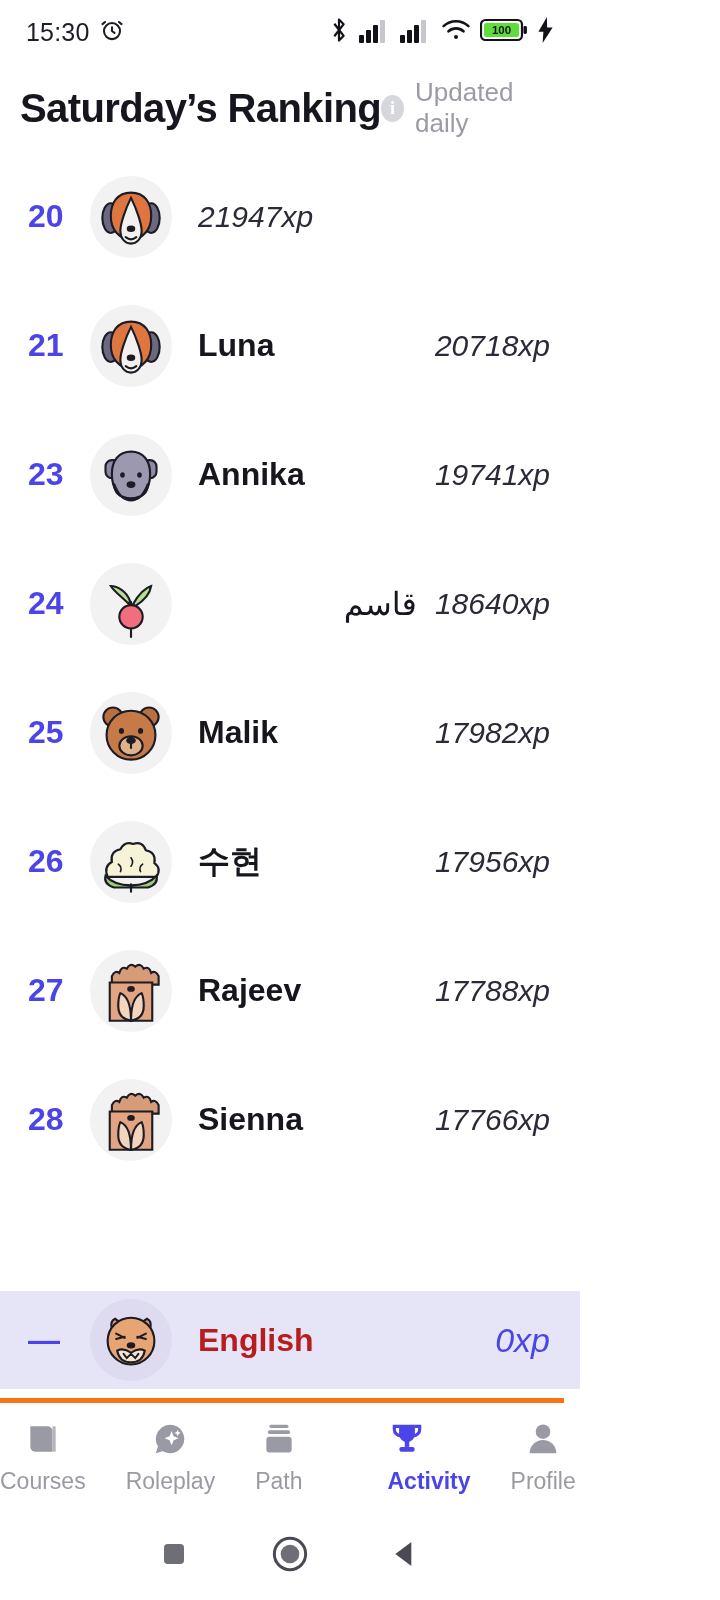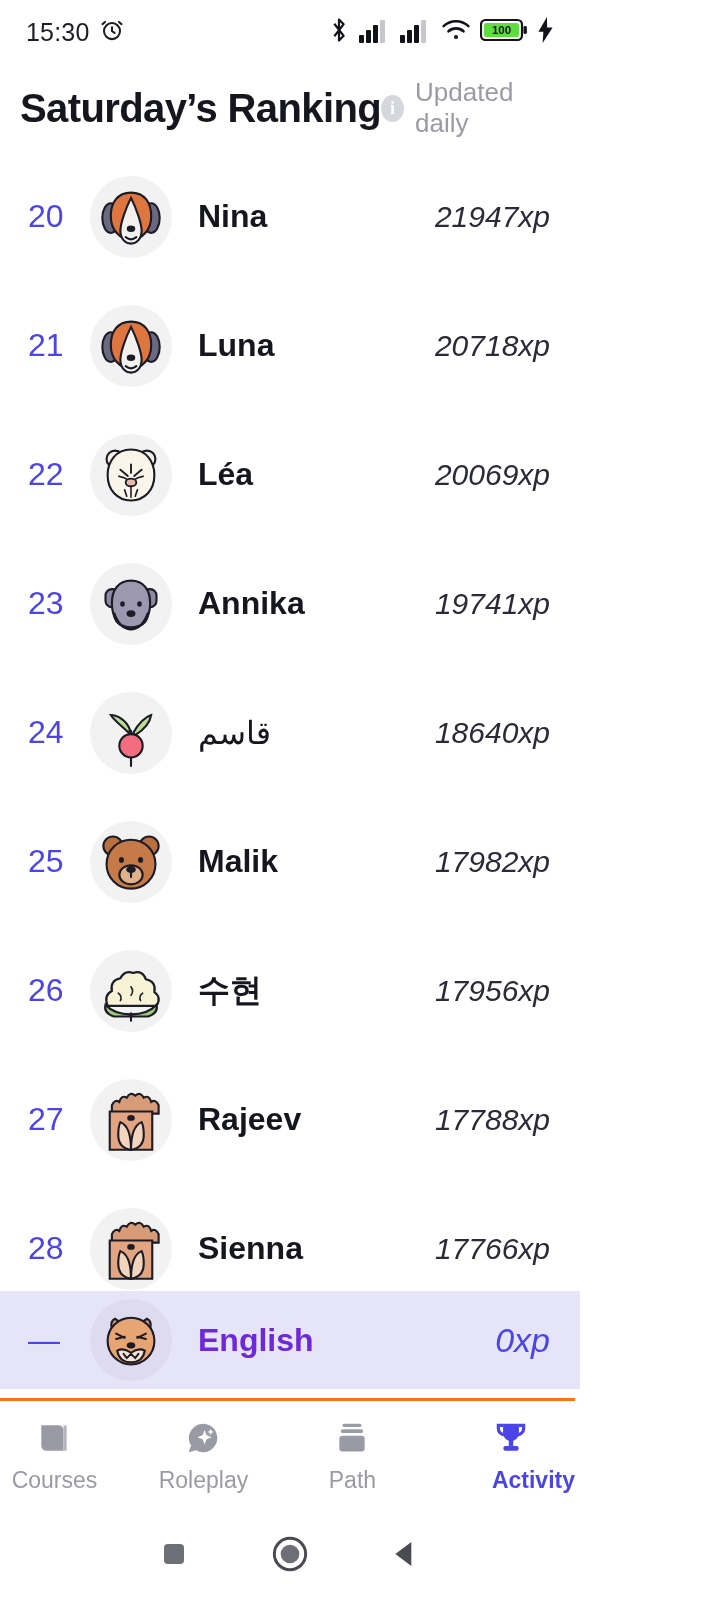--- a/index.html
+++ b/index.html
@@ -44,55 +44,55 @@
   .list {
     position:absolute; top:152px; left:0; right:0; bottom:308px;
     overflow:hidden;
   }
   .row {
     height:129px; display:flex; align-items:center;
     padding:0 30px 0 28px;
   }
   .rank {
     width:62px; flex:0 0 62px;
-    font-size:32px; font-weight:normal; color:#4b44e8;
+    font-size:32px; font-weight:bold; color:#4b44e8;
   }
   .avatar-wrap {
     width:82px; height:82px; flex:0 0 82px;
     border-radius:50%; background:#f2f2f3;
     display:flex; align-items:center; justify-content:center;
     overflow:hidden; margin-right:26px;
   }
   .avatar-wrap svg { width:68px; height:68px; display:block; }
   .uname {
     flex:1 1 auto; font-size:32px; font-weight:bold;
     color:#16161f; white-space:nowrap; overflow:hidden;
   }
-  .uname.rtl { direction:rtl; text-align:left; padding-right:18px; font-weight:normal; }
+  .uname.rtl { direction:rtl; text-align:right; padding-right:18px; font-weight:normal; }
   .xp {
     flex:0 0 auto; font-size:30px; color:#2a2a38;
     text-align:right; white-space:nowrap;font-style:italic;
   }
 
   
   .self-row {
     position:absolute; left:0; right:0; top:1291px; height:98px;
     background:#e6e4f7; display:flex; align-items:center;
     padding:0 30px 0 28px; z-index:5;
   }
   .self-row .rank { color:#4b44e8; font-size:32px; }
   .self-row .avatar-wrap { background:#dedbf0; }
-  .self-row .uname { color:#6d28d9; }
+  .self-row .uname { color:#b91c1c; }
   .self-row .xp { color:#4b44e8; font-size:34px; }
 
   
   .tabbar {
-    position:absolute; left:0; right:5px; bottom:92px; height:110px;
+    position:absolute; left:0; right:16px; bottom:92px; height:110px;
     background:#fff; display:flex; align-items:center;
-    border-top:3px solid #f97316; z-index:6;gap:40px;
+    border-top:5px solid #f97316; z-index:6;gap:40px;
   }
   .tab {
     flex:1 1 0; display:flex; flex-direction:column;
     align-items:center; justify-content:center; gap:7px;
   }
   .tab .tab-ico { height:44px; display:flex; align-items:center; justify-content:center; }
   .tab .tab-lbl { font-size:23px; color:#9a9aa4; }
   .tab.active .tab-lbl { color:#4b44e8; font-weight:bold;margin-left:45px; }
 
   
@@ -178,56 +178,39 @@
       <div class="avatar-wrap">
         <svg viewBox="0 0 64 64">
           <ellipse cx="13" cy="33" rx="8" ry="14" fill="#6b6881" stroke="#1c1c26" stroke-width="2"></ellipse>
           <ellipse cx="51" cy="33" rx="8" ry="14" fill="#6b6881" stroke="#1c1c26" stroke-width="2"></ellipse>
           <path d="M32 9c13 0 19 10 19 22 0 13-8 22-19 22s-19-9-19-22C13 19 19 9 32 9z" fill="#e0763f" stroke="#1c1c26" stroke-width="2"></path>
           <path d="M32 14c5 10 10 24 10 31 0 8-5 12-10 12s-10-4-10-12c0-7 5-21 10-31z" fill="#f3f1ee" stroke="#1c1c26" stroke-width="2"></path>
           <ellipse cx="32" cy="43" rx="4" ry="3" fill="#1c1c26"></ellipse>
           <path d="M27 51q5 4 10 0" stroke="#1c1c26" stroke-width="2" fill="none" stroke-linecap="round"></path>
         </svg>
       </div>
-      <div class="uname">Nina</div>
       <div class="xp">21947xp</div>
     </div>
 
     <div class="row">
       <div class="rank">21</div>
       <div class="avatar-wrap">
         <svg viewBox="0 0 64 64">
           <ellipse cx="13" cy="33" rx="8" ry="14" fill="#6b6881" stroke="#1c1c26" stroke-width="2"></ellipse>
           <ellipse cx="51" cy="33" rx="8" ry="14" fill="#6b6881" stroke="#1c1c26" stroke-width="2"></ellipse>
           <path d="M32 9c13 0 19 10 19 22 0 13-8 22-19 22s-19-9-19-22C13 19 19 9 32 9z" fill="#e0763f" stroke="#1c1c26" stroke-width="2"></path>
           <path d="M32 14c5 10 10 24 10 31 0 8-5 12-10 12s-10-4-10-12c0-7 5-21 10-31z" fill="#f3f1ee" stroke="#1c1c26" stroke-width="2"></path>
           <ellipse cx="32" cy="43" rx="4" ry="3" fill="#1c1c26"></ellipse>
           <path d="M27 51q5 4 10 0" stroke="#1c1c26" stroke-width="2" fill="none" stroke-linecap="round"></path>
         </svg>
       </div>
       <div class="uname">Luna</div>
       <div class="xp">20718xp</div>
     </div>
 
-    <div class="row">
-      <div class="rank">22</div>
-      <div class="avatar-wrap">
-        <svg viewBox="0 0 64 64">
-          <circle cx="17" cy="17" r="8" fill="#f6f0e2" stroke="#1c1c26" stroke-width="2"></circle>
-          <circle cx="47" cy="17" r="8" fill="#f6f0e2" stroke="#1c1c26" stroke-width="2"></circle>
-          <path d="M32 8c14 0 22 11 22 24 0 14-9 24-22 24s-22-10-22-24C10 19 18 8 32 8z" fill="#f9f5e8" stroke="#1c1c26" stroke-width="2"></path>
-          <path d="M22 27l7 6M42 27l-7 6M32 22v8" stroke="#1c1c26" stroke-width="1.8" stroke-linecap="round"></path>
-          <path d="M20 33q6 1 10 4M44 33q-6 1-10 4" stroke="#1c1c26" stroke-width="1.6" fill="none"></path>
-          <ellipse cx="32" cy="39" rx="5" ry="3.6" fill="#e8b9a8" stroke="#1c1c26" stroke-width="1.8"></ellipse>
-          <path d="M32 43v10M26 46l2 6M38 46l-2 6" stroke="#1c1c26" stroke-width="1.5" stroke-linecap="round"></path>
-        </svg>
-      </div>
-      <div class="uname">Léa</div>
-      <div class="xp">20069xp</div>
-    </div>
 
     <div class="row">
       <div class="rank">23</div>
       <div class="avatar-wrap">
         <svg viewBox="0 0 64 64">
           <rect x="8" y="18" width="13" height="17" rx="6" fill="#8d8aa3" stroke="#1c1c26" stroke-width="2"></rect>
           <rect x="43" y="18" width="13" height="17" rx="6" fill="#8d8aa3" stroke="#1c1c26" stroke-width="2"></rect>
           <path d="M32 10c12 0 18 9 18 21 0 14-7 24-18 24s-18-10-18-24c0-12 6-21 18-21z" fill="#9b98b0" stroke="#1c1c26" stroke-width="2"></path>
           <ellipse cx="24" cy="32" rx="2.2" ry="2.6" fill="#1c1c26"></ellipse>
           <ellipse cx="40" cy="32" rx="2.2" ry="2.6" fill="#1c1c26"></ellipse>
@@ -375,20 +358,29 @@
         <svg width="38" height="38" viewBox="0 0 24 24">
           <path d="M7 3h10v6a5 5 0 0 1-10 0z" fill="#4b44e8"></path>
           <path d="M7 4H4v2a4 4 0 0 0 4 4M17 4h3v2a4 4 0 0 1-4 4" stroke="#4b44e8" stroke-width="2" fill="none"></path>
           <rect x="10.6" y="13" width="2.8" height="4" fill="#4b44e8"></rect>
           <rect x="7.2" y="17" width="9.6" height="3" rx="1.2" fill="#4b44e8"></rect>
         </svg>
       </span>
       <span class="tab-lbl">Activity</span>
     </div>
 
+    <div class="tab">
+      <span class="tab-ico">
+        <svg width="38" height="38" viewBox="0 0 24 24">
+          <circle cx="12" cy="7.4" r="4.6" fill="#9a9aa4"></circle>
+          <path d="M3.6 21a8.4 8.4 0 0 1 16.8 0z" fill="#9a9aa4"></path>
+        </svg>
+      </span>
+      <span class="tab-lbl">Profile</span>
+    </div>
 
   </div>
 
   <div class="androidnav">
     <div></div>
     <div>
       <svg width="30" height="30" viewBox="0 0 24 24">
           <rect x="4" y="4" width="16" height="16" rx="3" fill="#6e6e76"></rect>
         </svg>
     </div>

